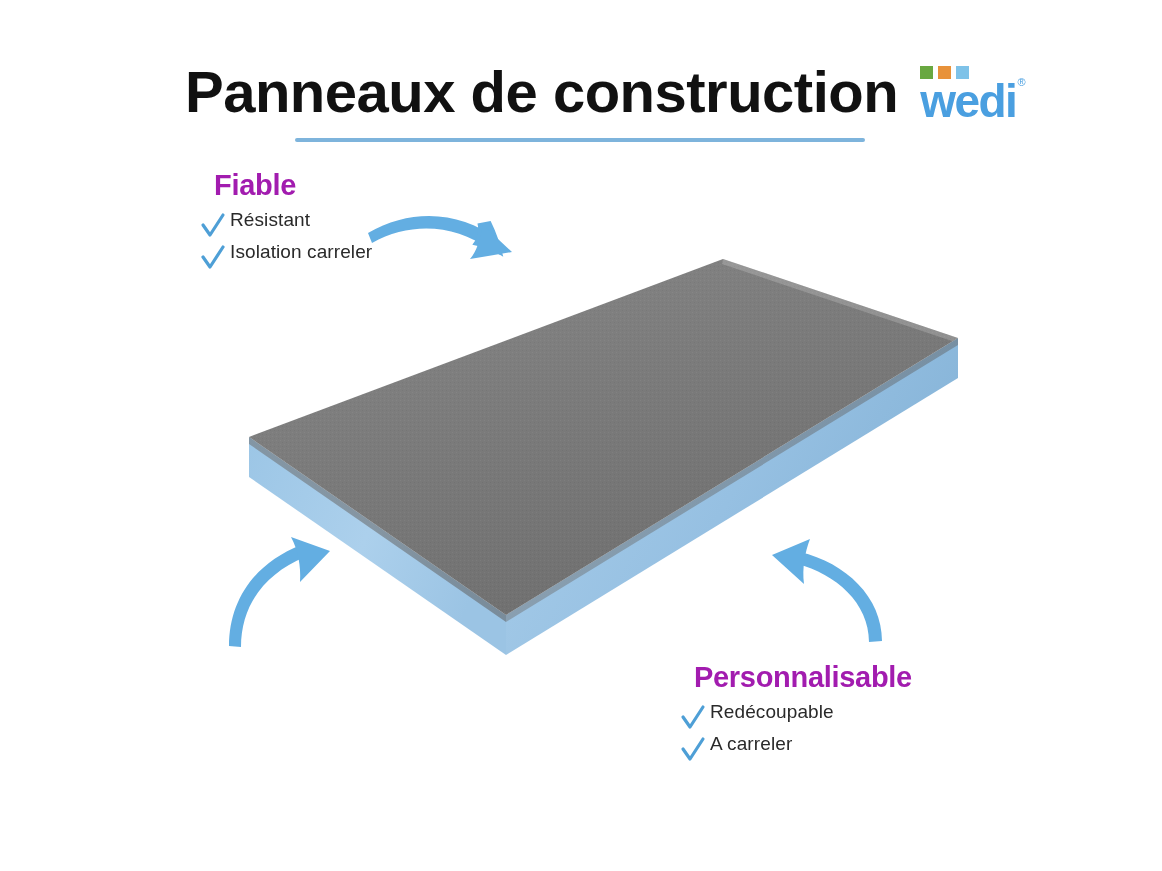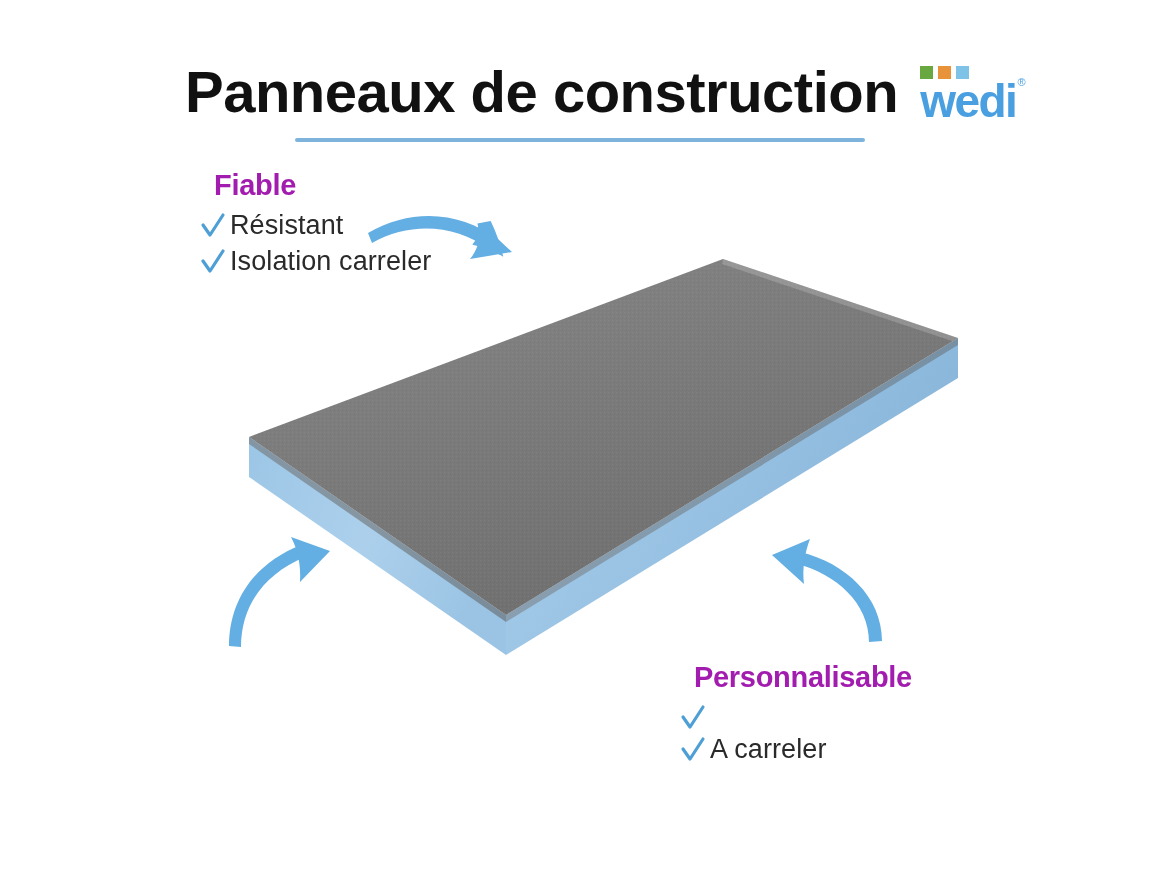--- a/index.html
+++ b/index.html
@@ -109,21 +109,21 @@
   }
   .check {
     flex: 0 0 auto;
     width: 26px;
     height: 30px;
     margin-right: 4px;
     position: relative;
     top: 3px;
   }
   .feature-text {
-    font-size: 27px;
+    font-size: 19px;
     color: #2a2a2a;
     line-height: 1.27;
     font-weight: 400;
     letter-spacing: 0.1px;
   }
 
   #block-fiable  { left: 200px; top: 170px; width: 360px; }
   #block-support { left: 200px; top: 655px; width: 380px; }
   #block-perso   { left: 680px; top: 662px; width: 340px; }
 
@@ -233,20 +233,21 @@
   </div>
 
 
   <div class="block" id="block-perso">
     <div class="block-title">Personnalisable</div>
     <ul class="feature-list">
       <li class="feature-item">
         <svg class="check" viewBox="0 0 26 30">
           <path d="M3 14 L10 24 L23 4" stroke="#4E9FD6" stroke-width="3.2" fill="none" stroke-linecap="round" stroke-linejoin="round"></path>
         </svg>
+        <span class="feature-text">Redécoupable</span>
       </li>
       <li class="feature-item">
         <svg class="check" viewBox="0 0 26 30">
           <path d="M3 14 L10 24 L23 4" stroke="#4E9FD6" stroke-width="3.2" fill="none" stroke-linecap="round" stroke-linejoin="round"></path>
         </svg>
         <span class="feature-text">A carreler</span>
       </li>
     </ul>
   </div>
 

